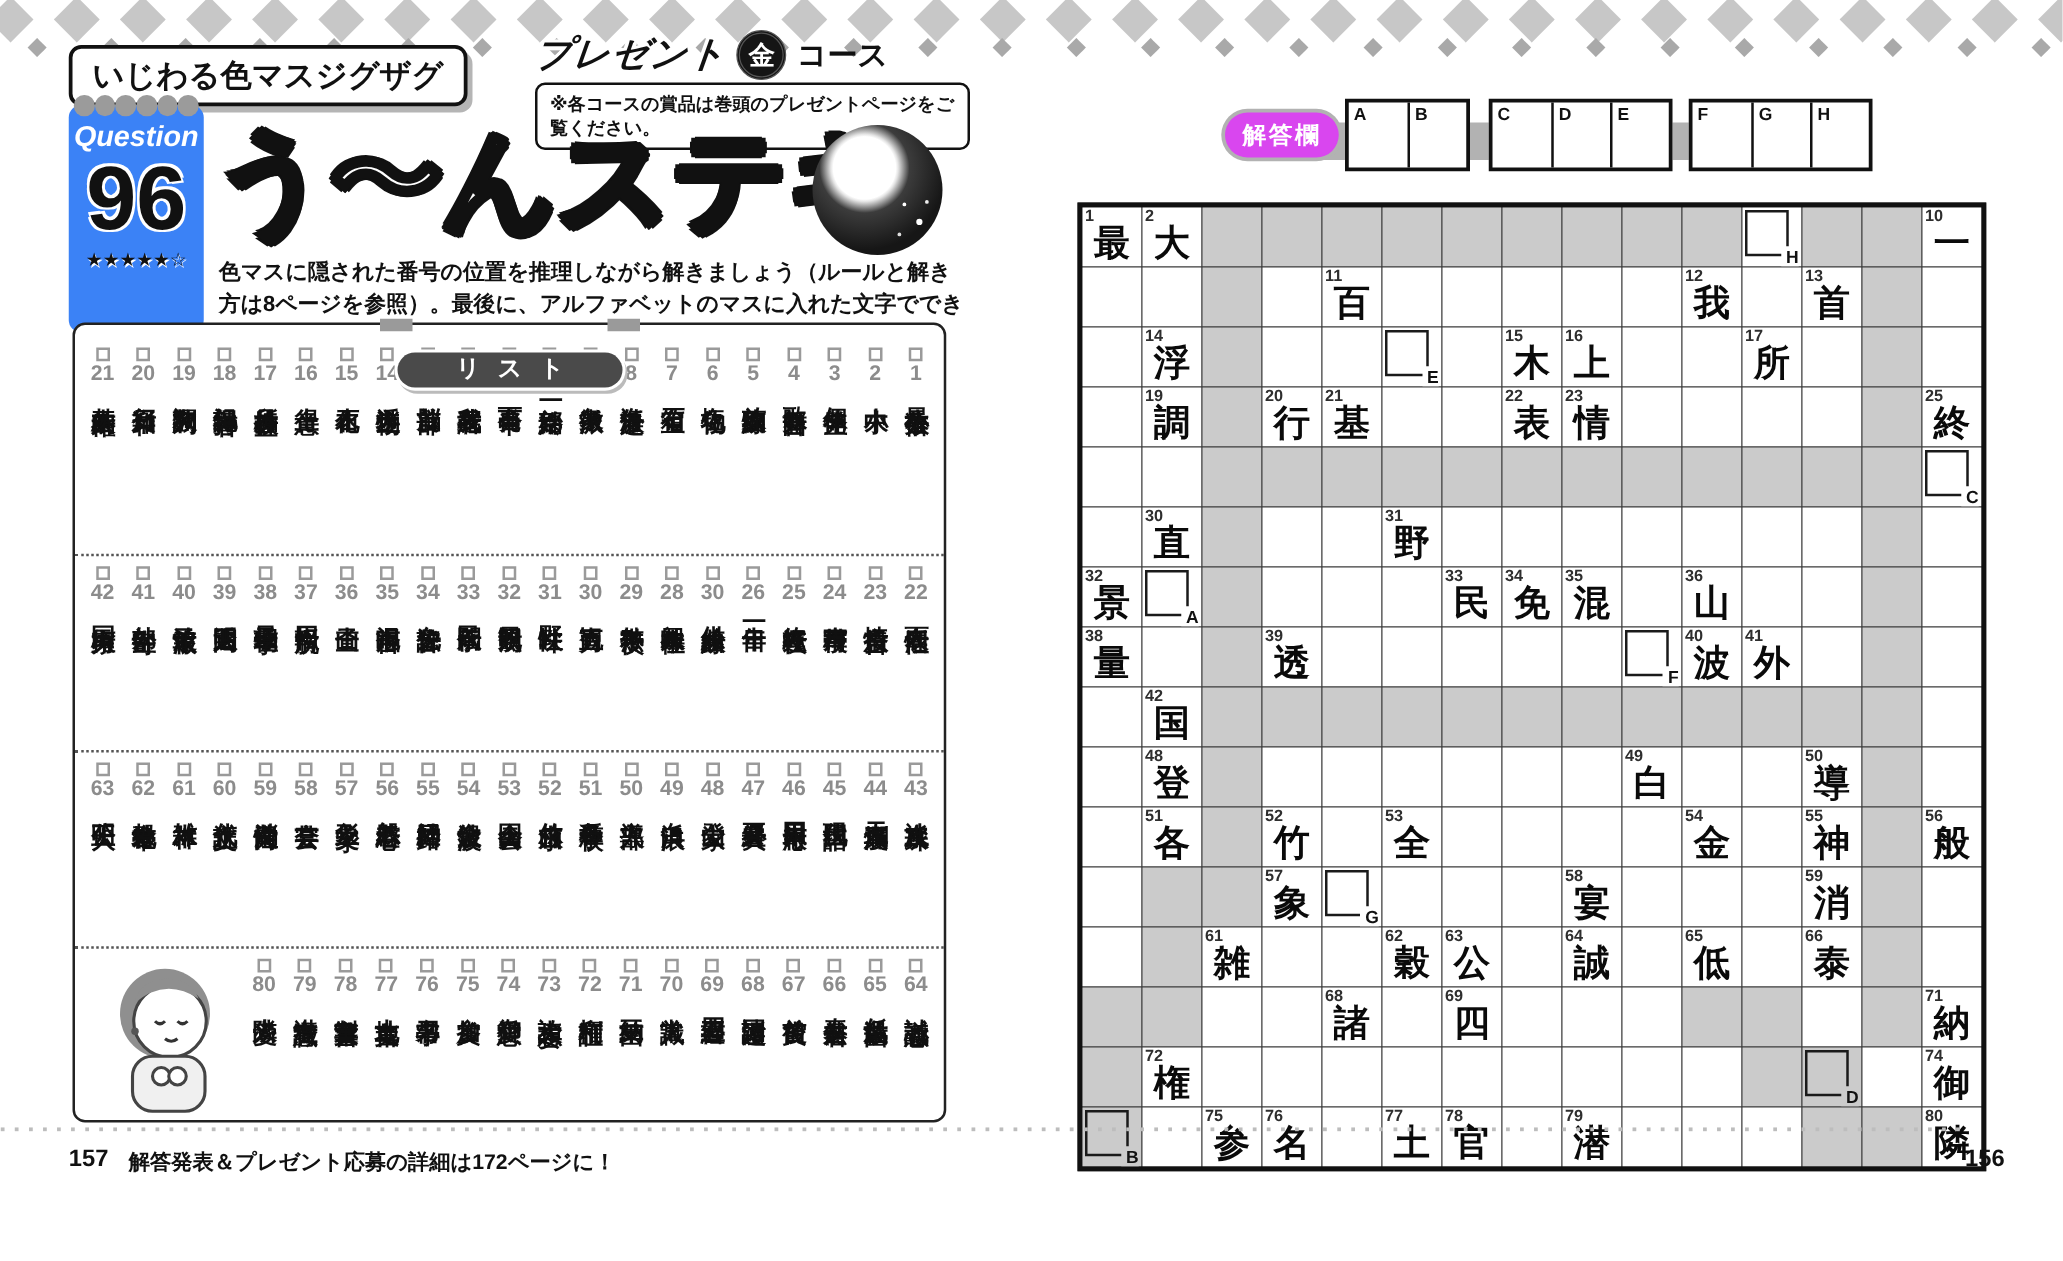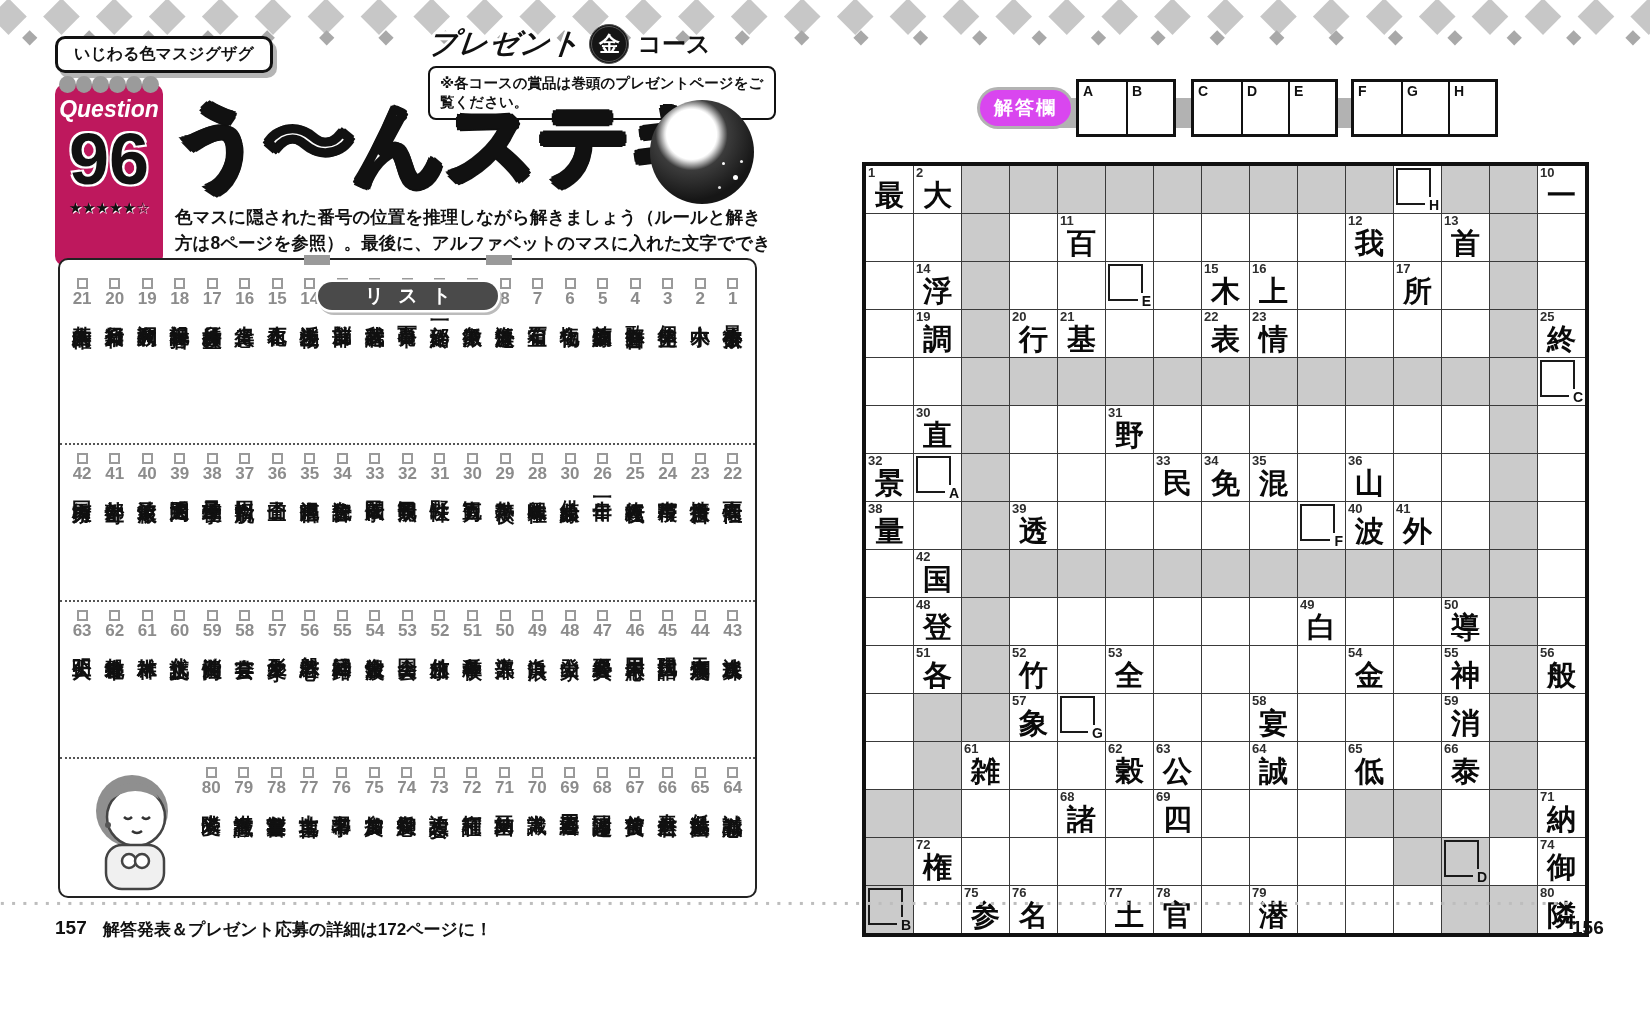--- a/index.html
+++ b/index.html
@@ -11,34 +11,34 @@
   #top-pattern { left:0; top:0; width:1650px; height:62px; overflow:hidden; }
   #top-pattern .big { position:absolute; top:-16px; left:-10px; white-space:nowrap;
     font-size:48px; color:#c7c7c7; letter-spacing:16px; }
   #top-pattern .small { position:absolute; top:24px; left:22px; white-space:nowrap;
     font-size:20px; color:#a9a9a9; letter-spacing:44px; }
   #bottom-pattern { left:0; top:896px; width:1650px; height:16px; overflow:hidden;
     font-size:12px; color:#bdbdbd; letter-spacing:7px; white-space:nowrap; }
 
   
   #type-badge { left:55px; top:36px; background:#fff; border:3px solid #111;
-    border-radius:10px; padding:5px 16px; font-size:16px; font-weight:800;
+    border-radius:10px; padding:5px 16px; font-size:25px; font-weight:800;
     box-shadow:4px 5px 0 rgba(120,120,120,.55); }
   #present-group { left:428px; top:24px; display:flex; align-items:center; gap:8px; }
   #present-word { font-size:29px; font-weight:900; font-style:italic; letter-spacing:1px;
     color:#111; text-shadow:2px 2px 0 #fff,-2px 2px 0 #fff,2px -2px 0 #fff,-2px -2px 0 #fff,
     0 3px 0 #fff,3px 0 0 #fff,-3px 0 0 #fff,0 -3px 0 #fff; transform:skewX(-6deg); }
   #present-medal { width:40px; height:40px; border-radius:50%; background:#151515;
     color:#fff; font-size:21px; font-weight:900; display:flex; align-items:center;
     justify-content:center; border:3px double #555; }
   #present-suffix { font-size:24px; font-weight:800; }
   #present-note { left:428px; top:66px; width:348px; border:2.5px solid #111;
     border-radius:8px; padding:6px 10px; font-size:14.5px; font-weight:700; background:#fff; }
 
-  #q-badge { left:55px; top:84px; width:108px; height:182px; background:#be185d;
+  #q-badge { left:55px; top:84px; width:108px; height:182px; background:#3b82f6;
     border-radius:10px; text-align:center; }
   #q-badge .bumps { position:absolute; top:-8px; left:4px; width:100px; display:flex;
     justify-content:space-between; }
   #q-badge .bumps i { width:17px; height:17px; border-radius:50%; background:#9b9b9b; }
   #q-label { margin-top:12px; color:#fff; font-size:23px; font-weight:900; font-style:italic; }
   #q-number { font-size:72px; font-weight:900; line-height:1.0; color:#111;
     text-shadow:2px 2px 0 #fff,-2px 2px 0 #fff,2px -2px 0 #fff,-2px -2px 0 #fff; }
   #q-stars { font-size:15px; font-weight:700; color:#111; letter-spacing:0px; margin-top:4px;
     text-shadow:1px 1px 0 #fff; }
   #author { left:55px; top:274px; width:108px; text-align:center; }

